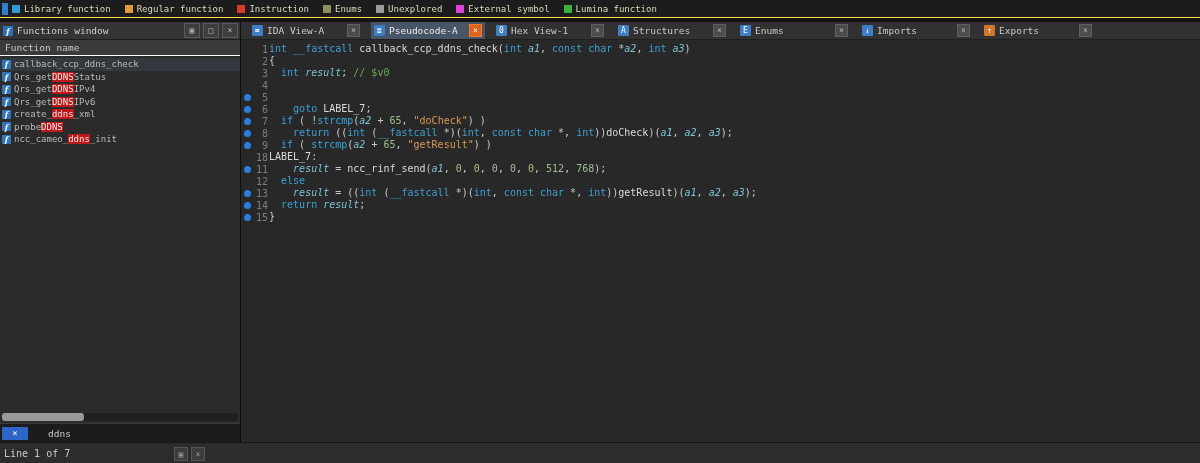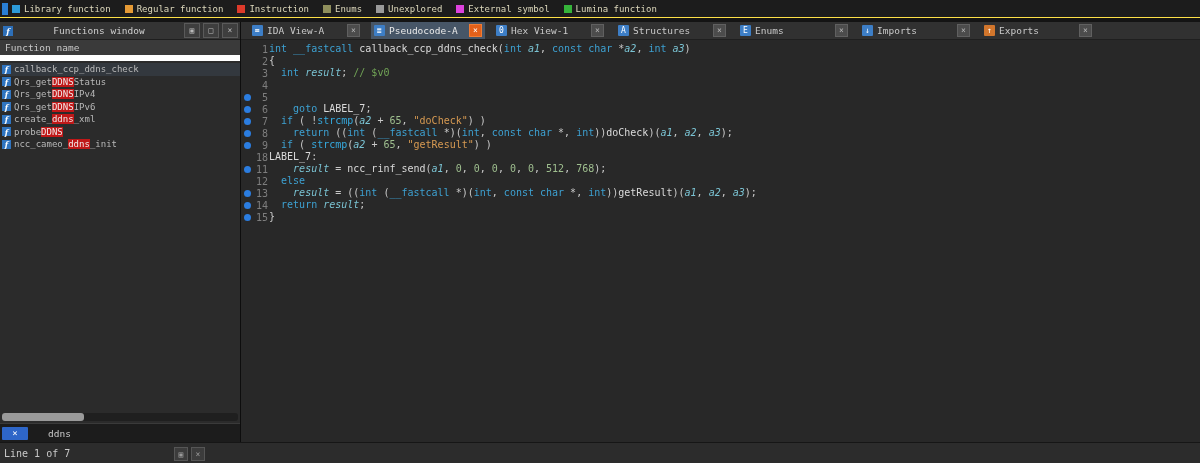--- a/index.html
+++ b/index.html
@@ -18,27 +18,27 @@
   .body{flex:1;display:flex;min-height:0;padding-top:4px;background:#141414;}
 
   
   .left-panel{width:240px;flex:none;display:flex;flex-direction:column;background:#2b2b2b;
               border-right:1px solid #0d0d0d;min-height:0;}
   .panel-titlebar{height:17px;flex:none;background:#343434;display:flex;align-items:center;
                   padding:0 2px 0 3px;border-bottom:1px solid #1e1e1e;}
   .title-ficon{width:10px;height:10px;background:#2d6fb8;color:#fff;
                font:italic bold 8px "DejaVu Serif",serif;display:flex;align-items:center;
                justify-content:center;margin-right:4px;flex:none;}
-  .panel-title{color:#cfcfcf;font-size:9.5px;flex:1;white-space:nowrap;text-align:center;}
+  .panel-title{color:#cfcfcf;font-size:9.5px;flex:1;white-space:nowrap;}
   .win-btns{display:flex;}
   .win-btn{width:14px;height:13px;background:#3e3e3e;border:1px solid #5a5a5a;color:#b8b8b8;
            font-size:8px;line-height:11px;display:flex;align-items:center;justify-content:center;
            margin-left:3px;}
   .panel-header{height:15px;flex:none;background:#3a3a3a;color:#c8c8c8;font-size:9.5px;
-                padding-left:5px;display:flex;align-items:center;border-bottom:6px solid #ffffff;}
+                padding-left:5px;display:flex;align-items:center;border-bottom:1px solid #ffffff;}
   .function-list{flex:1;min-height:0;overflow:hidden;padding-top:2px;}
   .fn-row{height:12.5px;display:flex;align-items:center;gap:3px;padding-left:2px;
           color:#b8b8b8;font-size:9px;white-space:nowrap;}
   .fn-row.selected{background:#33383e;}
   .fn-icon{width:9px;height:9px;background:#2f74c0;color:#fff;
            font:italic bold 8px "DejaVu Serif",serif;display:flex;align-items:center;
            justify-content:center;flex:none;}
   .fn-name span{white-space:pre;}
   .fn-name .hl{background:#c01818;color:#f0e8e8;}
   .list-scrollbar{height:8px;flex:none;margin:2px 2px 2px 2px;background:#1f1f1f;

